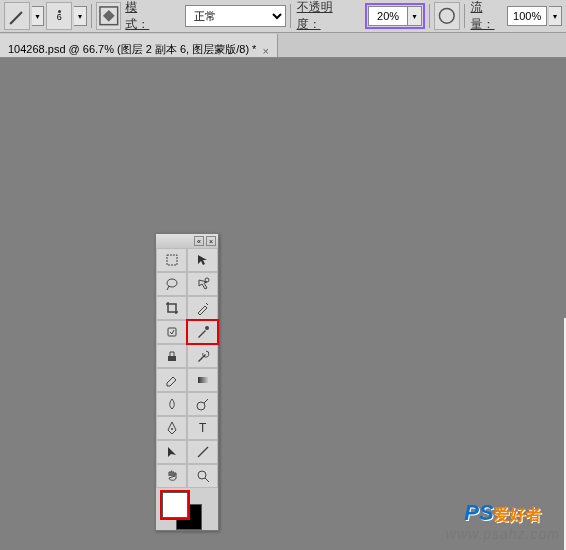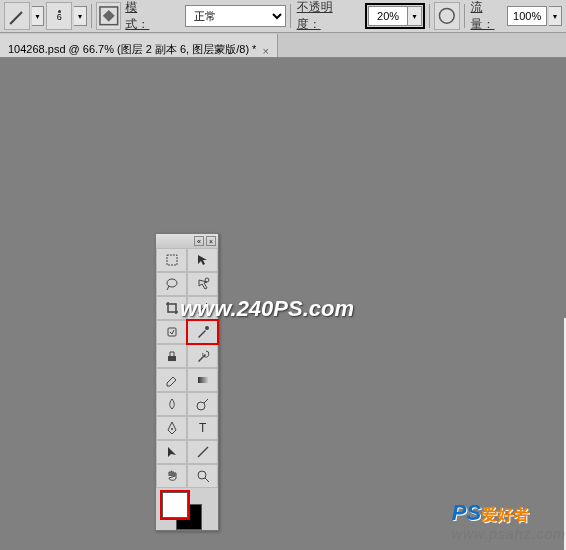--- a/index.html
+++ b/index.html
@@ -5,21 +5,21 @@
 * { margin: 0; padding: 0; box-sizing: border-box; font-family: "Microsoft YaHei", sans-serif; }
 body { width: 566px; height: 550px; background: #808080; overflow: hidden; position: relative; }
 
 .toolbar { background: #d4d4d4; height: 33px; display: flex; align-items: center; padding: 2px 4px; gap: 2px; border-bottom: 1px solid #999; }
 .tb-btn { width: 28px; height: 28px; border: 1px solid #aaa; background: #ddd; display: flex; align-items: center; justify-content: center; font-size: 10px; }
 .tb-sep { width: 1px; height: 24px; background: #999; margin: 0 2px; }
 .tb-label { font-size: 12px; color: #333; margin: 0 2px; text-decoration: underline; }
 .tb-select { height: 22px; border: 1px solid #888; background: #fff; font-size: 11px; padding: 0 4px; margin-left: 23px; }
 .tb-input { width: 40px; height: 20px; border: 1px solid #888; background: #fff; font-size: 11px; text-align: center; }
 .tb-dd { width: 14px; height: 20px; border: 1px solid #888; border-left: none; background: #e8e8e8; font-size: 8px; display: flex; align-items: center; justify-content: center; }
-.red-wrap { border: 2px solid #000000; padding: 1px; display: flex; align-items: center; margin-left: 10px; }
+.red-wrap { border: 2px solid #8b5cf6; padding: 1px; display: flex; align-items: center; margin-left: 10px; }
 .brush-ind { width: 28px; height: 28px; border: 1px solid #aaa; background: #e0e0e0; display: flex; flex-direction: column; align-items: center; justify-content: center; font-size: 9px; line-height: 1; position: relative; }
 .brush-ind .dot { width: 3px; height: 3px; background: #333; border-radius: 50%; }
 
 .tabbar { background: #c8c8c8; height: 25px; display: flex; align-items: center; border-bottom: 1px solid #888; }
 .tab { background: #d8d8d8; height: 23px; padding: 0 8px; display: flex; align-items: flex-end; font-size: 11px; border-right: 1px solid #999; gap: 6px; }
 .tab .close { font-size: 11px; color: #666; }
 
 .canvas-area { position: absolute; top: 58px; left: 0; right: 0; bottom: 0; background: #808080; }
 
 .tools-panel { position: absolute; left: 155px; top: 175px; width: 64px; background: #d0d0d0; border: 1px solid #777; box-shadow: 1px 1px 3px rgba(0,0,0,0.3); }
@@ -29,21 +29,21 @@
 .tool { width: 31px; height: 24px; border: 1px solid #bbb; background: #d8d8d8; display: flex; align-items: center; justify-content: center; font-size: 12px; color: #333; position: relative; }
 .tool svg { width: 16px; height: 16px; }
 .red-tool { outline: 2px solid #e00000; outline-offset: -1px; z-index: 2; }
 
 .color-swatch { grid-column: 1 / 3; height: 42px; position: relative; }
 .fg { position: absolute; left: 6px; top: 4px; width: 26px; height: 26px; background: #fff; border: 1px solid #555; z-index: 2; }
 .bg { position: absolute; left: 20px; top: 16px; width: 26px; height: 26px; background: #000; border: 1px solid #555; }
 .red-fg { outline: 2px solid #e00000; outline-offset: 0; }
 
 .watermark1 { position: absolute; left: 180px; top: 238px; color: #fff; font-size: 22px; font-weight: bold; font-style: italic; font-family: Arial; text-shadow: 1px 1px 2px #333; }
-.watermark2 { position: absolute; right: 0; bottom: 8px; text-align: left; }
+.watermark2 { position: absolute; right: 6px; bottom: 8px; text-align: center; }
 .watermark2 .logo { color: #0b6fc7; font-size: 22px; font-weight: bold; font-style: italic; text-shadow: 1px 1px 0 #fff; }
 .watermark2 .logo .cn { color: #f08000; font-size: 16px; font-style: normal; }
 .watermark2 .url { color: #787878; font-size: 14px; font-style: italic; letter-spacing: 1px; }
 
 .right-edge { position: absolute; right: 0; top: 260px; bottom: 0; width: 2px; background: #eee; }
 </style>
 </head>
 <body>
 
 <div class="toolbar">
@@ -218,20 +218,19 @@
             <path d="M10 10 L14 14" stroke="#444"></path>
           </svg>
         </div>
       <div class="color-swatch">
         <div class="fg red-fg"></div>
         <div class="bg"></div>
       </div>
     </div>
   </div>
 
-  <div class="watermark1">www.240PS.com</div>
   <div class="watermark2">
     <div class="logo">
       <span>PS</span><span class="cn">爱好者</span>
     </div>
     <div class="url">www.psahz.com</div>
   </div>
 </div>
 
 </body></html>

